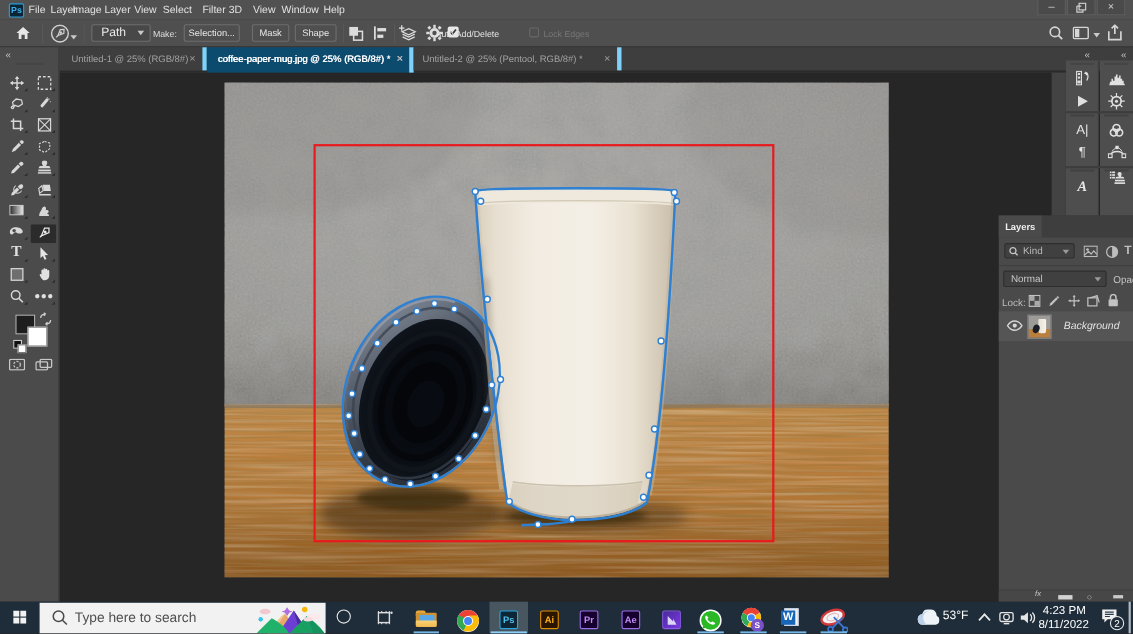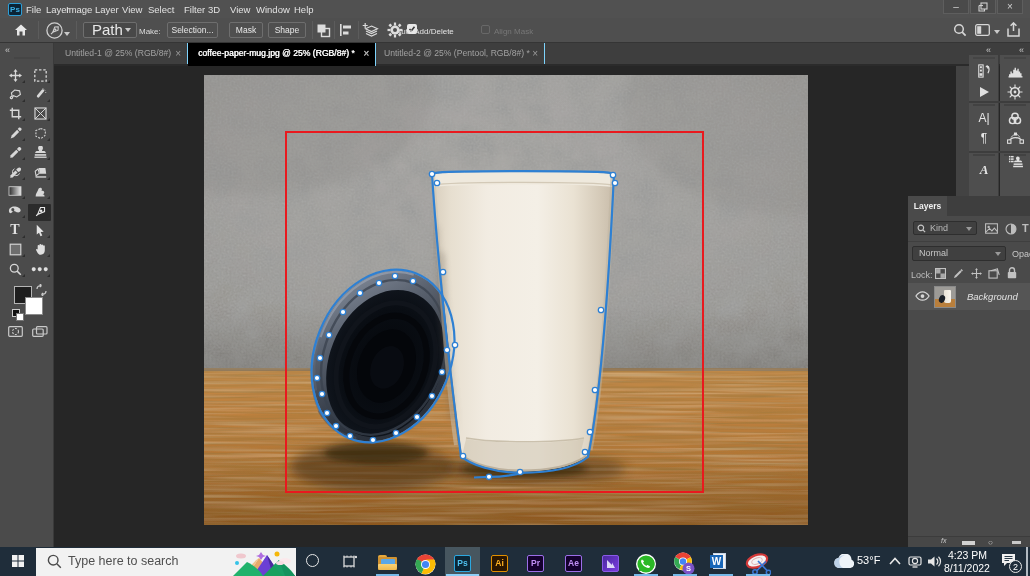--- a/index.html
+++ b/index.html
@@ -13,23 +13,23 @@
 .winbtn{position:absolute;top:0;width:26px;height:14px;color:#cfcfcf;text-align:center;font-size:10px;line-height:13px;border:1px solid #5e5e5e;border-top:none;background:#4a4a4a;}
 
 #optbar{left:0;top:18px;width:1030px;height:25px;background:#4f4f4f;border-bottom:1px solid #353535;}
 .sep{position:absolute;top:3px;width:1px;height:18px;background:#404040;border-right:1px solid #5c5c5c;}
 .obtn{position:absolute;top:4px;height:16px;border:1px solid #6e6e6e;border-radius:2px;color:#e8e8e8;font-size:8.5px;text-align:center;background:#4f4f4f;}
 .olab{position:absolute;color:#dedede;font-size:8px;top:8.5px;}
 .dim{color:#777;}
 .tri{display:inline-block;width:0;height:0;border-left:3px solid transparent;border-right:3px solid transparent;border-top:4px solid #c9c9c9;}
 
 #tabstrip{left:0;top:43px;width:1030px;height:23px;background:#3e3e3e;border-bottom:2px solid #2b2b2b;}
-.tab{position:absolute;top:0;height:21px;font-size:8.6px;line-height:21px;color:#a2a2a2;background:#3e3e3e;border-right:1px solid #7dd3fc;white-space:nowrap;overflow:hidden;}
+.tab{position:absolute;top:0;height:21px;font-size:8.6px;line-height:21px;color:#a2a2a2;background:#3e3e3e;border-right:4px solid #7dd3fc;white-space:nowrap;overflow:hidden;}
 .tab .x{position:absolute;right:6px;top:0;color:#9a9a9a;font-size:10px;}
-.tabactive{background:#000000;color:#ffffff;height:23px;text-shadow:0.45px 0 0 #ffffff;}
+.tabactive{background:#0c4a6e;color:#ffffff;height:23px;text-shadow:0.45px 0 0 #ffffff;}
 
 #toolbar{left:0;top:43px;width:54px;height:504px;background:#4b4b4b;border-right:1px solid #3a3a3a;}
 .chev{position:absolute;color:#c7c7c7;font-size:9px;letter-spacing:-1px;}
 .tool{position:absolute;width:22px;height:19px;display:flex;align-items:center;justify-content:center;}
 .tool svg{display:block;}
 .corner:after{content:"";position:absolute;right:1px;bottom:2px;border-left:3px solid transparent;border-bottom:3px solid #2e2e2e;}
 
 .pcol{position:absolute;background:#4e4e4e;}
 .picon{position:absolute;width:30px;height:20px;display:flex;align-items:center;justify-content:center;}
 #layers{left:908px;top:196px;width:122px;height:351px;background:#4a4a4a;}
@@ -75,21 +75,21 @@
   <svg class="abs" style="left:46px;top:4px" width="17" height="17" viewBox="0 0 17 17">
         <circle cx="8.5" cy="8.5" r="7.6" fill="none" stroke="#d0d0d0" stroke-width="1.3"></circle>
         <g transform="rotate(45 8.5 8.5)">
           <path d="M8.5 3.2 L10.8 5.8 L8.5 11 L6.2 5.8 Z" fill="none" stroke="#d0d0d0" stroke-width="1.1"></path>
           <circle cx="8.5" cy="7.3" r="1.1" fill="#d0d0d0"></circle>
           <path d="M8.5 11 L8.5 13.5" stroke="#d0d0d0" stroke-width="1.1"></path>
         </g>
       </svg>
   <span class="abs tri" style="left:64px;top:14px;"></span>
   <div class="sep" style="left:76px"></div>
-  <div class="obtn" style="left:83px;width:54px;text-align:left;padding-left:8px;line-height:14px;background:#484848;font-size:15px;">Path <span class="tri" style="position:absolute;right:5px;top:5px;"></span></div>
+  <div class="obtn" style="left:83px;width:54px;text-align:left;padding-left:8px;line-height:14px;background:#484848;font-size:11px;">Path <span class="tri" style="position:absolute;right:5px;top:5px;"></span></div>
   <span class="olab" style="left:139px">Make:</span>
   <div class="obtn" style="left:167px;width:51px;line-height:14px;">Selection...</div>
   <div class="obtn" style="left:229px;width:34px;line-height:14px;">Mask</div>
   <div class="obtn" style="left:268px;width:38px;line-height:14px;">Shape</div>
   <div class="sep" style="left:312px"></div>
   <svg class="abs" style="left:316px;top:5px" width="15" height="15" viewBox="0 0 15 15">
         <rect x="1.5" y="1.5" width="8" height="8" fill="#dcdcdc"></rect>
         <rect x="5.5" y="5.5" width="8" height="8" fill="none" stroke="#dcdcdc" stroke-width="1.4"></rect>
       </svg>
   <div class="sep" style="left:334px"></div>
@@ -118,40 +118,40 @@
         </g>
         <circle cx="8" cy="8" r="4.6" fill="#dcdcdc"></circle>
         <circle cx="8" cy="8" r="2" fill="#4f4f4f"></circle>
       </svg>
   <div class="abs" style="left:407px;top:6px;width:10px;height:10px;background:#e8e8e8;border-radius:2px;"></div>
   <svg class="abs" style="left:408px;top:7px" width="8" height="8" viewBox="0 0 8 8">
         <path d="M1.5 4 L3.2 6 L6.5 1.8" stroke="#3a3a3a" stroke-width="1.6" fill="none"></path>
       </svg>
   <span class="olab" style="left:396px;color:#e4e4e4;">Auto Add/Delete</span>
   <div class="abs" style="left:481px;top:7px;width:9px;height:9px;border:1px solid #686868;border-radius:2px;"></div>
-  <span class="olab dim" style="left:494px;">Align Mask</span>
+  <span class="olab dim" style="left:494px;">Lock Edges</span>
   <svg class="abs" style="left:953px;top:5px" width="14" height="14" viewBox="0 0 14 14">
         <circle cx="6" cy="6" r="4.3" fill="none" stroke="#d6d6d6" stroke-width="1.5"></circle>
         <path d="M9.2 9.2 L12.6 12.6" stroke="#d6d6d6" stroke-width="1.7"></path>
       </svg>
   <svg class="abs" style="left:975px;top:6px" width="15" height="12" viewBox="0 0 15 12">
         <rect x="0.7" y="0.7" width="13.6" height="10.6" rx="1.5" fill="none" stroke="#d6d6d6" stroke-width="1.3"></rect>
         <rect x="2.2" y="2.2" width="4" height="7.6" fill="#d6d6d6"></rect>
       </svg>
   <span class="abs tri" style="left:994px;top:12px;"></span>
   <svg class="abs" style="left:1006px;top:4px" width="15" height="16" viewBox="0 0 15 16">
         <path d="M2 6.5 L2 14 L13 14 L13 6.5" fill="none" stroke="#d6d6d6" stroke-width="1.5"></path>
         <path d="M7.5 1 L7.5 9 M4.6 3.8 L7.5 0.9 L10.4 3.8" stroke="#d6d6d6" stroke-width="1.5" fill="none"></path>
       </svg>
 </div>
 
 <div id="tabstrip" class="abs">
   <div class="tab" style="left:55px;width:133px;padding-left:10px;">Untitled-1 @ 25% (RGB/8#) <span class="x">×</span></div>
   <div class="tab tabactive" style="left:188px;width:188px;padding-left:10px;">coffee-paper-mug.jpg @ 25% (RGB/8#) * <span class="x">×</span></div>
-  <div class="tab" style="left:376px;width:169px;padding-left:8px;">Untitled-2 @ 25% (Pentool, RGB/8#) * <span class="x">×</span></div>
+  <div class="tab" style="left:376px;width:189px;padding-left:8px;">Untitled-2 @ 25% (Pentool, RGB/8#) * <span class="x">×</span></div>
 </div>
 
 <div id="toolbar" class="abs"></div>
 <span class="chev" style="left:5px;top:45px;">«</span>
 <span class="chev" style="left:986px;top:45px;">«</span>
 <span class="chev" style="left:1019px;top:45px;">«</span>
 <div class="abs" style="left:14px;top:57px;width:26px;height:2px;background:#454545;"></div>
 
 <div class="tool corner" style="left:4px;top:65.5px">
       <svg width="13" height="13" viewBox="0 0 16 16">

